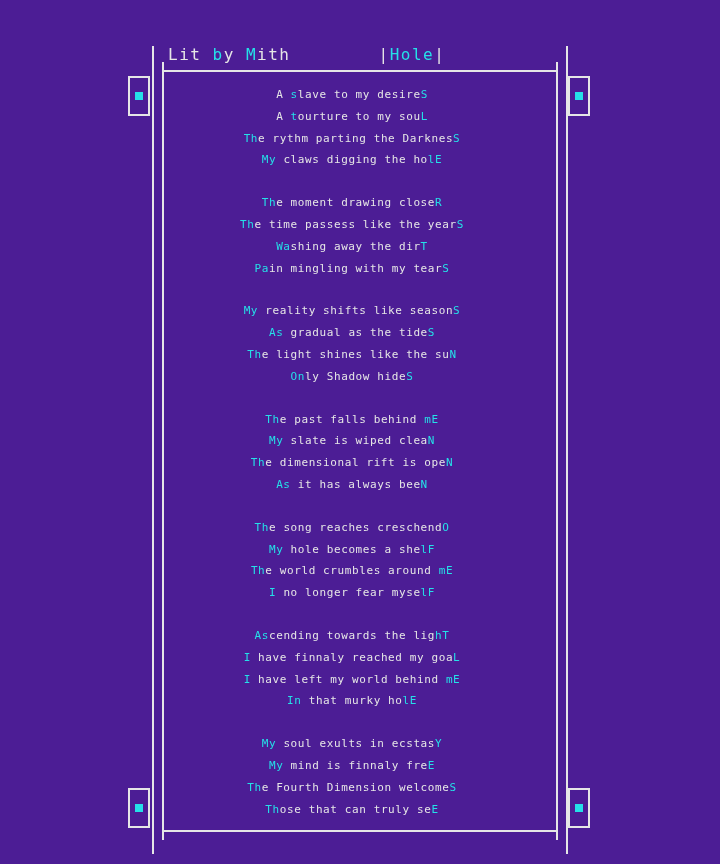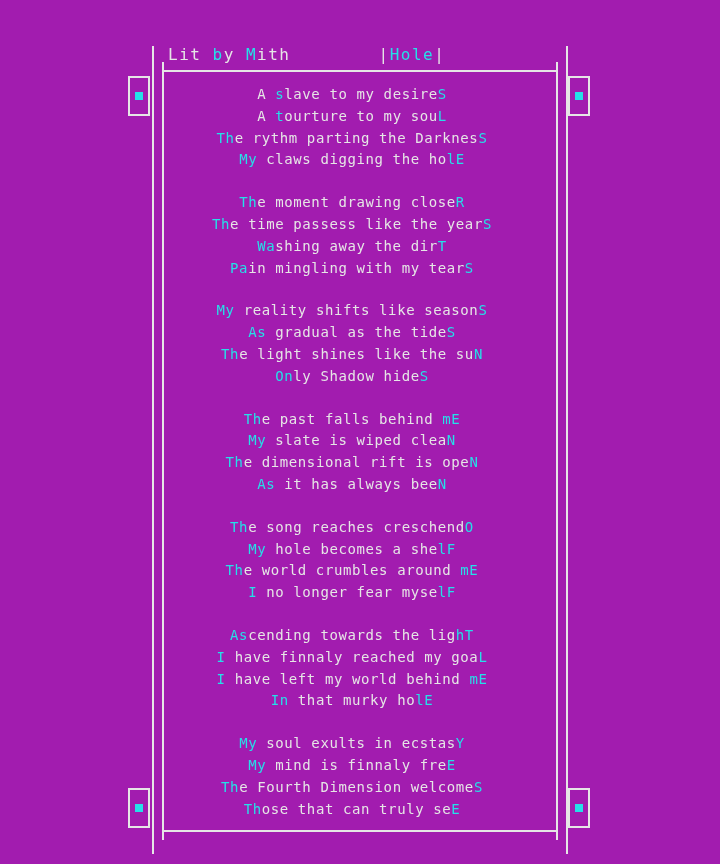--- a/index.html
+++ b/index.html
@@ -10,21 +10,21 @@
   body {
     width: 720px;
     height: 864px;
     overflow: hidden;
     font-family: "DejaVu Sans Mono", monospace;
   }
   #page {
     position: relative;
     width: 720px;
     height: 864px;
-    background: #a21caf;
+    background: #4c1d95;
   }
 
   
   .vline {
     position: absolute;
     width: 2px;
     background: #e6e6e6;
   }
   .hline {
     position: absolute;
@@ -69,21 +69,21 @@
   }
   #title-center .bar { color: #e6e6e6; }
 
   
   #poem {
     position: absolute;
     left: 162px;
     top: 84px;
     width: 380px;
     text-align: center;
-    font-size: 14px;
+    font-size: 11px;
     line-height: 21.8px;
     letter-spacing: 0.6px;
     color: #e6e6e6;
     white-space: pre;
   }
   .stanza { margin-bottom: 21px; }
   .line { white-space: pre; }
   .c { color: #25e0e8; }
 </style>
 </head>

